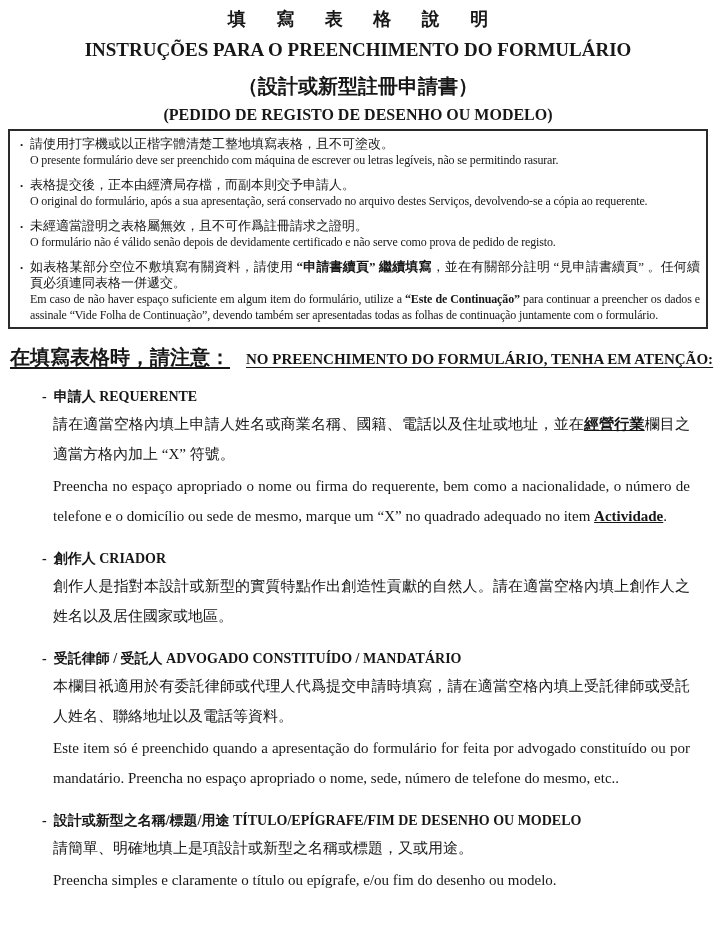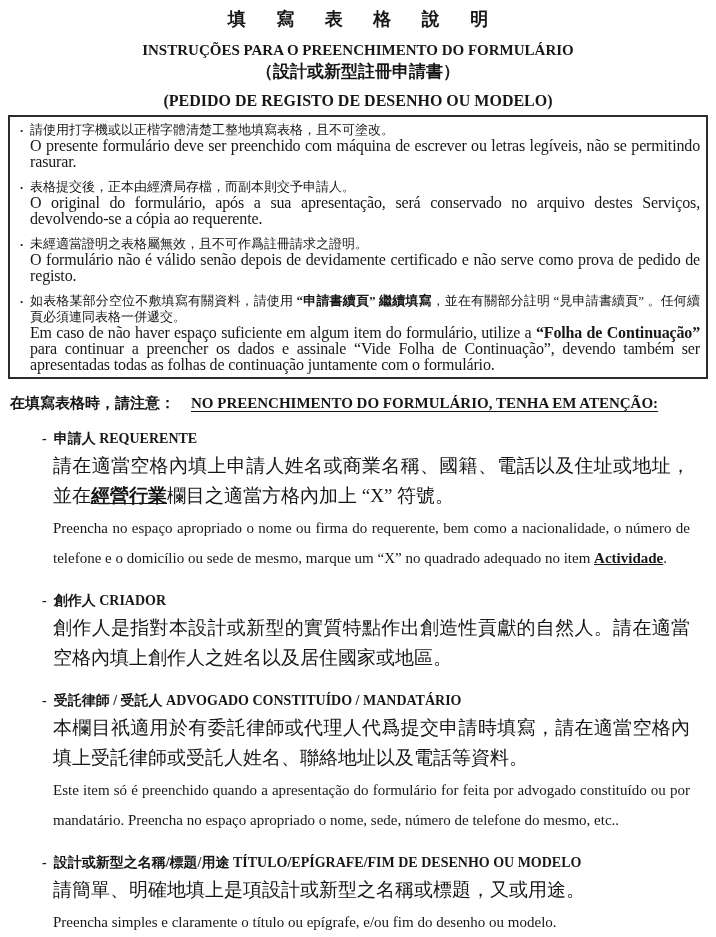--- a/index.html
+++ b/index.html
@@ -15,22 +15,22 @@
   }
   .page { width: 716px; height: 786px; position: relative; }
 
   
   header { padding-top: 8px; text-align: center; }
   .t-zh {
     font-size: 18px; line-height: 22px; font-weight: bold;
     letter-spacing: 13px; text-indent: 13px; 
     margin: 0;
   }
-  .t-pt { font-size: 15px; line-height: 22px; font-weight: bold; margin: 9px 0 0 0; }
-  .s-zh { font-size: 17px; line-height: 18px; font-weight: bold; margin: 2px 0 0 0; }
+  .t-pt { font-size: 19px; line-height: 22px; font-weight: bold; margin: 9px 0 0 0; }
+  .s-zh { font-size: 20px; line-height: 18px; font-weight: bold; margin: 16px 0 0 0; }
   .s-pt { font-size: 16px; line-height: 18px; font-weight: bold; margin: 11px 0 0 0; }
 
   
   .notice-box {
     margin: 5px 8px 0 8px;
     border: 2px solid #2b2b2b;
     padding: 5px 6px 4px 8px;
   }
   .n-item { margin-bottom: 9px; }
   .n-item:last-child { margin-bottom: 0; }
@@ -38,49 +38,49 @@
     position: relative;
     font-size: 13px; line-height: 16px;
     padding-left: 12px;
     text-align: justify;
   }
   .n-zh .bullet {
     position: absolute; left: 2px; top: -2px;
     font-weight: bold; font-size: 13px;
   }
   .n-pt {
-    font-size: 16px; line-height: 16px;
+    font-size: 12px; line-height: 16px;
     letter-spacing: -0.15px;
     padding-left: 12px;
     text-align: justify;
   }
   .b { font-weight: bold; }
   .u { text-decoration: underline; }
 
   
   .attention { margin: 15px 0 0 10px; white-space: nowrap; }
   .att-zh {
-    font-size: 15px; font-weight: bold;
-    text-underline-offset: 3px;
+    font-size: 20px; font-weight: bold;
+    text-decoration: underline; text-underline-offset: 3px;
     margin-right: 16px;
   }
   .att-pt {
     font-size: 15px; font-weight: bold;
     text-decoration: underline; text-underline-offset: 3px; margin-top: 44px;
   }
 
   
   .sections { margin: 0 26px 0 42px; }
   .sec { margin-top: 18px; }
   .sec:first-child { margin-top: 16px; }
   .sec-title { font-size: 14px; line-height: 20px; font-weight: bold; }
   .sec-title .dash { margin-right: 7px; font-weight: bold; }
   .sec-p {
     margin: 2px 0 0 11px;
-    font-size: 19px; line-height: 30px;
+    font-size: 15px; line-height: 30px;
     text-align: justify;
   }
   .sec-p.pt { font-size: 15px; }
 </style>
 </head>
 <body>
 
 <div class="page">
 
   <header>
@@ -114,21 +114,21 @@
         <span>未經適當證明之表格屬無效，且不可作爲註冊請求之證明。</span>
       </div>
       <div class="n-pt">O formulário não é válido senão depois de devidamente certificado e não serve como prova de pedido de registo.</div>
     </div>
 
     <div class="n-item">
       <div class="n-zh">
         <span class="bullet">.</span>
         <span><span>如表格某部分空位不敷填寫有關資料，請使用 </span><span class="b">“申請書續頁”</span><span class="b"> 繼續填寫</span><span>，並在有關部分註明 “見申請書續頁” 。任何續頁必須連同表格一併遞交。</span></span>
       </div>
-      <div class="n-pt"><span>Em caso de não haver espaço suficiente em algum item do formulário, utilize a </span><span class="b">“Folha de Continuação”</span><span> para continuar a preencher os dados e assinale “Vide Folha de Continuação”, devendo também ser apresentadas todas as folhas de continuação juntamente com o formulário.</span></div>
+      <div class="n-pt"><span>Em caso de não haver espaço suficiente em algum item do formulário, utilize a </span><span class="b">“Este de Continuação”</span><span> para continuar a preencher os dados e assinale “Vide Folha de Continuação”, devendo também ser apresentadas todas as folhas de continuação juntamente com o formulário.</span></div>
     </div>
 
   </div>
 
   <div class="attention">
     <span class="att-zh">在填寫表格時，請注意：</span><span class="att-pt">NO PREENCHIMENTO DO FORMULÁRIO, TENHA EM ATENÇÃO:</span>
   </div>
 
   <div class="sections">
 

